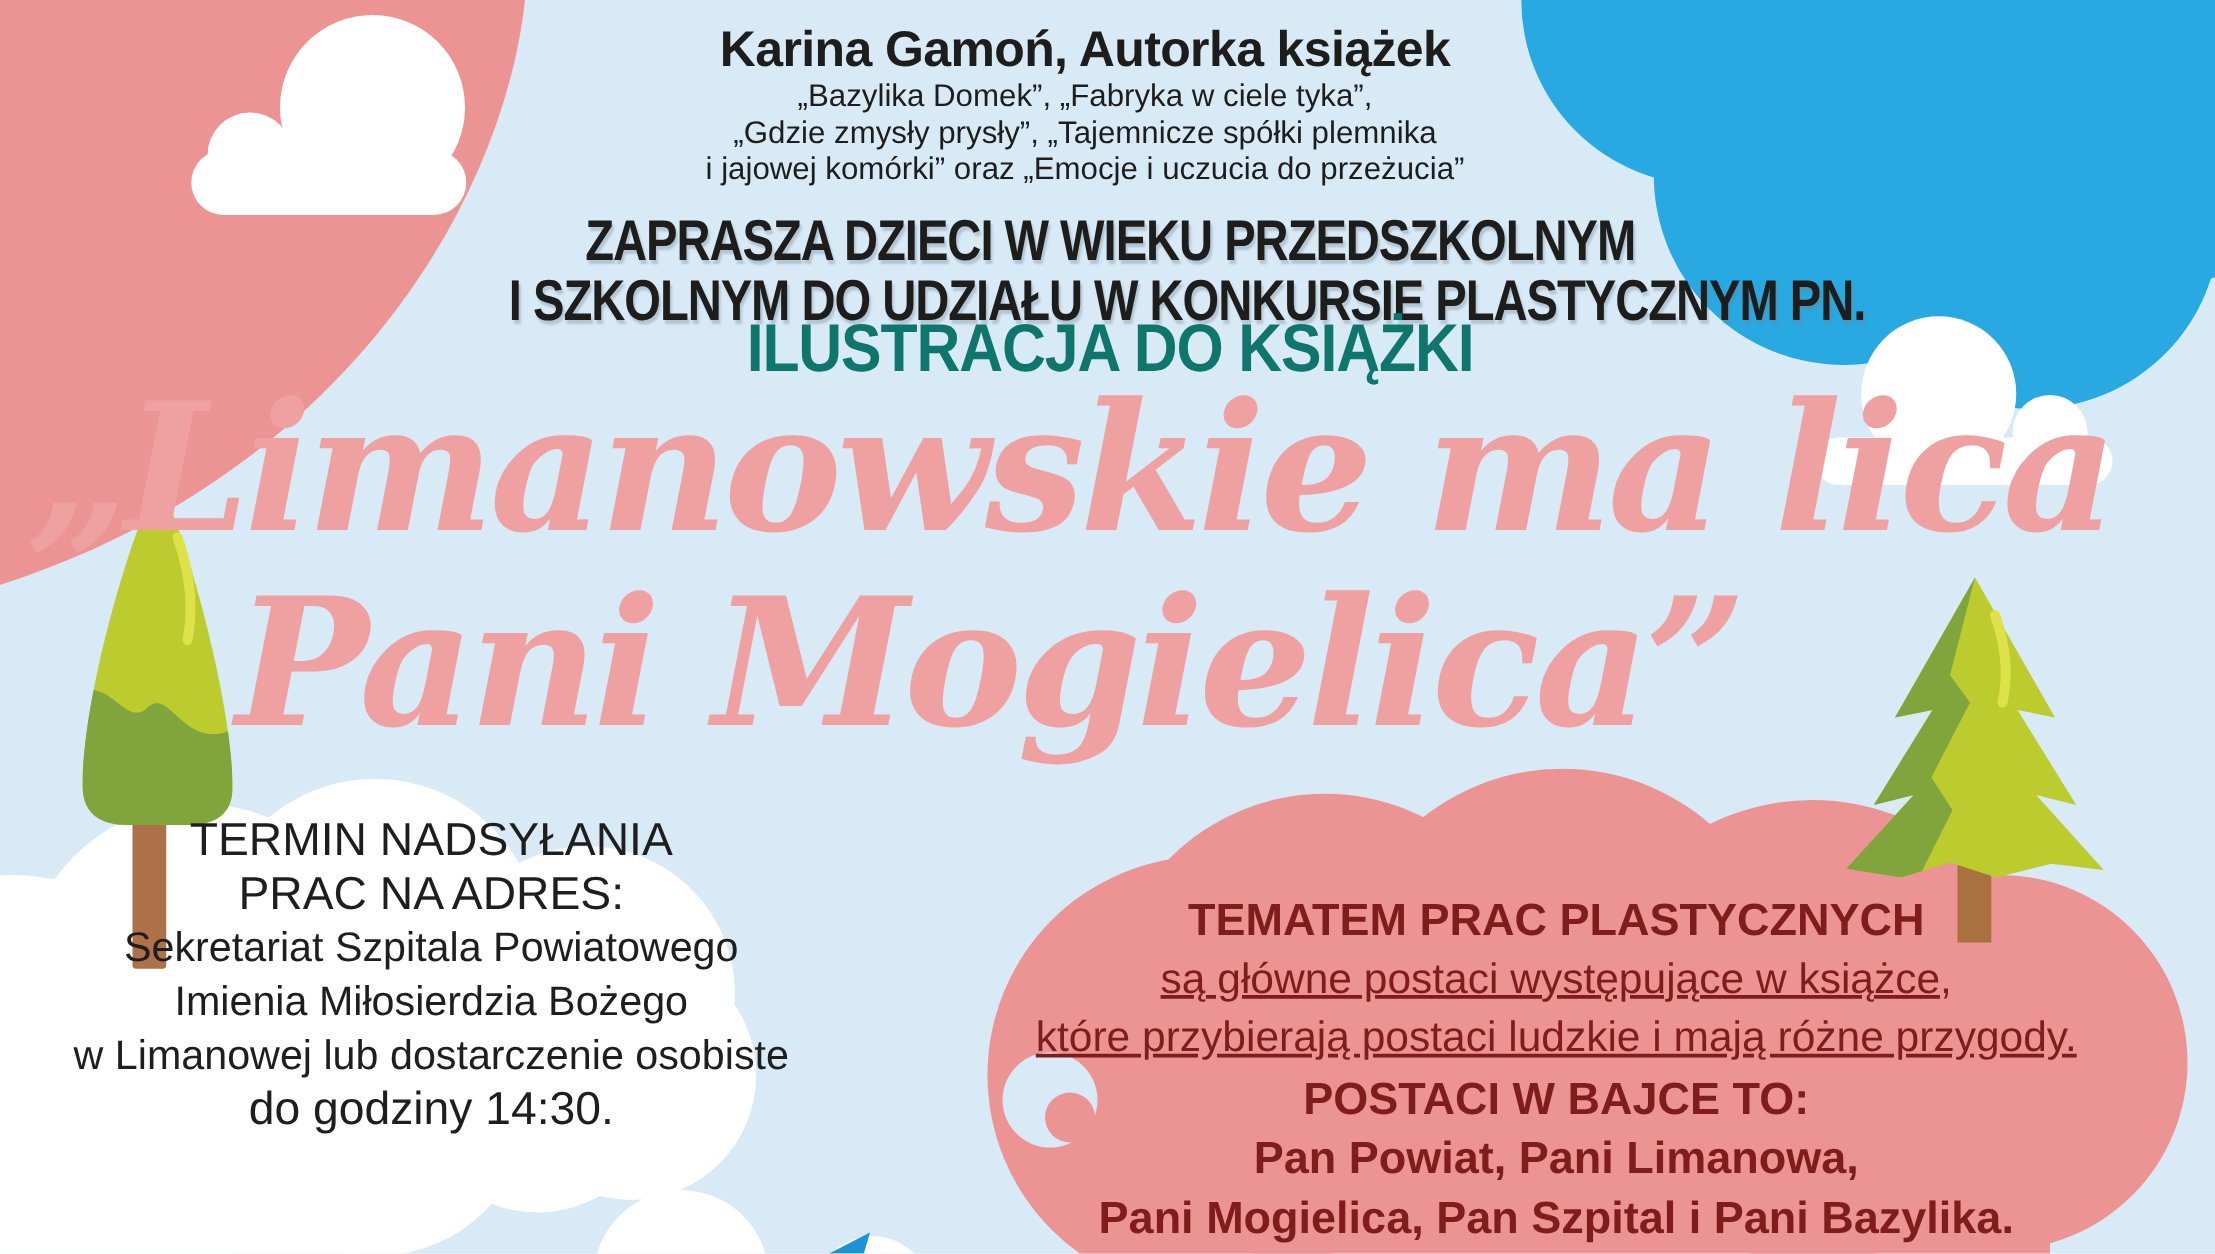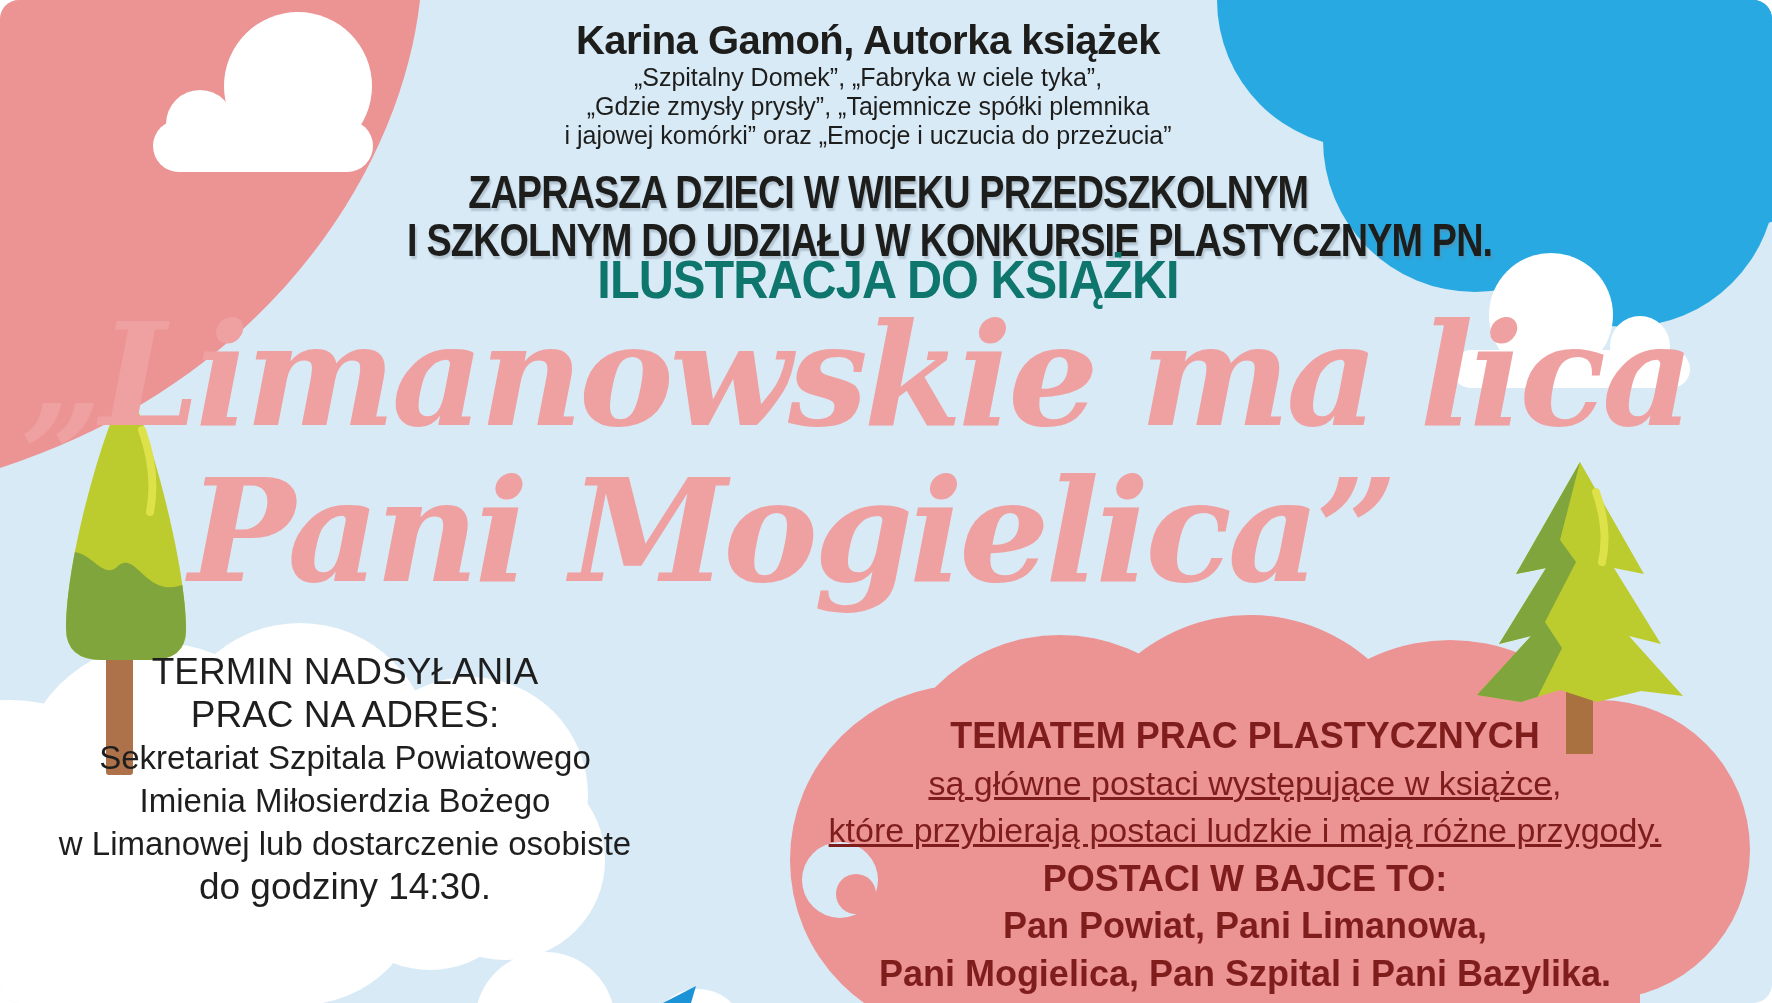--- a/index.html
+++ b/index.html
@@ -1,18 +1,18 @@
 <!DOCTYPE html>
 <html lang="pl"><head>
 <meta charset="utf-8">
 <style>
   html,body{margin:0;padding:0;}
   .poster{
     position:relative;width:1772px;height:1003px;overflow:hidden;
-    background:#d9eaf7;font-family:"Liberation Sans",sans-serif;border-radius:19px;
+    background:#d9eaf7;font-family:"Liberation Sans",sans-serif;
   }
   .decor{position:absolute;left:0;top:0;width:1772px;height:1003px;z-index:0;}
   .txt{position:absolute;z-index:2;text-align:center;}
   
   .author{left:268px;top:18px;width:1200px;color:#1d1d1b;}
   .author .title{font-size:40px;font-weight:bold;letter-spacing:-0.5px;}
   .author .book{font-size:25px;line-height:29px;font-weight:500;}
   
   .invite{left:288px;top:168px;width:1200px;color:#1d1d1b;}
   .invite .ln{display:inline-block;transform:scaleX(.82);transform-origin:center;
@@ -112,21 +112,21 @@
 
     <g fill="#ffffff">
       <circle cx="545" cy="1022" r="70"></circle>
       <circle cx="698" cy="1036" r="47"></circle>
     </g>
     <polygon points="663,1003 696,986 691,1003" fill="#1b93d6"></polygon>
   </svg>
 
   <div class="txt author">
     <div class="title">Karina Gamoń, Autorka książek</div>
-    <div class="book">„Szpitalny Domek”, „Fabryka w ciele tyka”,</div>
+    <div class="book">„Bazylika Domek”, „Fabryka w ciele tyka”,</div>
     <div class="book">„Gdzie zmysły prysły”, „Tajemnicze spółki plemnika</div>
     <div class="book">i jajowej komórki” oraz „Emocje i uczucia do przeżucia”</div>
   </div>
 
   <div class="txt invite">
     <span class="ln">ZAPRASZA DZIECI W WIEKU PRZEDSZKOLNYM</span><br>
     <span class="ln">I SZKOLNYM DO UDZIAŁU W KONKURSIE PLASTYCZNYM PN.</span>
   </div>
 
   <div class="txt contest">

